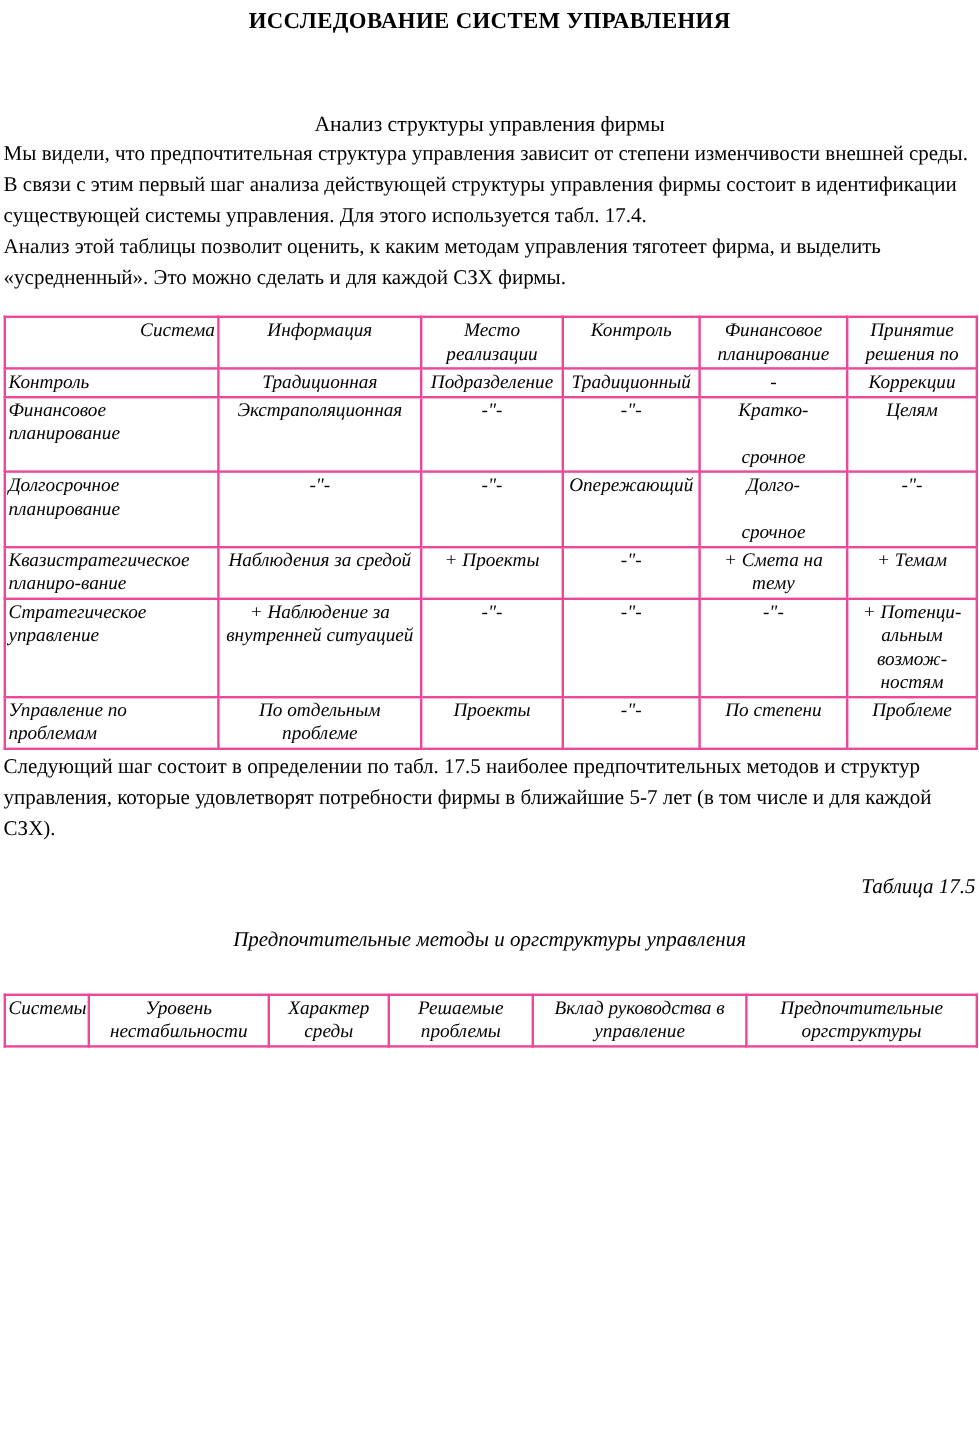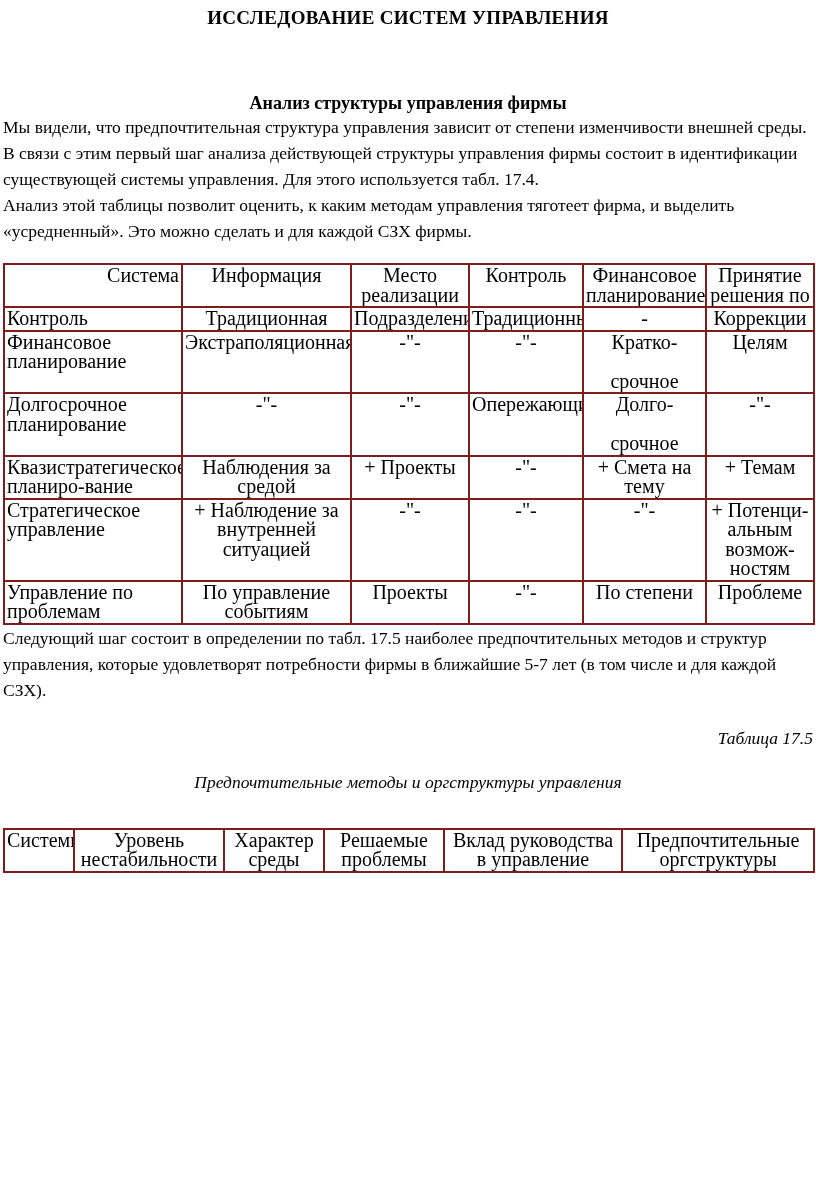--- a/index.html
+++ b/index.html
@@ -15,21 +15,21 @@
 
   .doc-title {
     font-size: 19px;
     font-weight: bold;
     text-align: center;
     margin: 7px 0 0 0;
     letter-spacing: 0.3px;
   }
   .doc-subtitle {
     font-size: 18px;
-    font-weight: bold;
+    font-weight: normal;
     text-align: center;
     margin: 64px 0 0 0;
   }
   p.body-par {
     margin: 0;
     line-height: 26px;
     text-align: left;
   }
   .par-1 { margin-top: 66px; }
   .par-2 { margin-top: 20px; }
@@ -49,29 +49,30 @@
   }
 
   table.doc-table {
     border-collapse: collapse;
     table-layout: fixed;
     width: 810px;
     margin-top: 19px;
   }
   table.doc-table th,
   table.doc-table td {
-    border: 2px solid #7f1d1d;
+    border: 2px solid #ec4899;
     font-weight: normal;
-    font-size: 20px;
+    font-size: 16px;
     line-height: 19.5px;
     vertical-align: top;
     padding: 1px 2px;
     text-align: center;
     white-space: pre-line;
     overflow: hidden;
+    font-style: italic;
   }
   table.doc-table thead th.sys-head { text-align: right; }
   table.doc-table tbody td.row-head { text-align: left; }
 
   table.doc-table2 { margin-top: 35px; }
   table.doc-table2 th { padding: 1px 2px; }
 </style>
 </head>
 <body>
 
@@ -148,21 +149,21 @@
         <td>+ Наблюдение за внутренней ситуацией</td>
         <td>-"-</td>
         <td>-"-</td>
         <td>-"-</td>
         <td>+ Потенци-
 альным
 возмож-ностям</td>
       </tr>
       <tr>
         <td class="row-head">Управление по проблемам</td>
-        <td>По управление событиям</td>
+        <td>По отдельным проблеме</td>
         <td>Проекты</td>
         <td>-"-</td>
         <td>По степени</td>
         <td>Проблеме</td>
       </tr>
     </tbody>
   </table>
 
   <p class="body-par par-3">Следующий шаг состоит в определении по табл. 17.5 наиболее предпочтительных методов и структур управления, которые удовлетворят потребности фирмы в ближайшие 5-7 лет (в том числе и для каждой СЗХ).</p>
 

